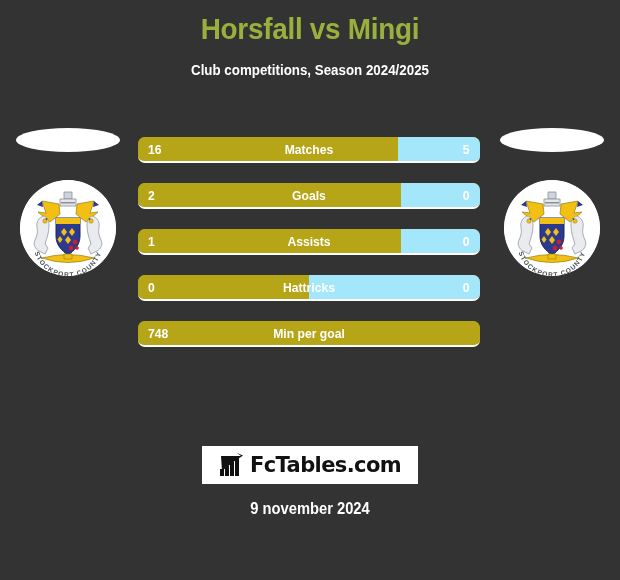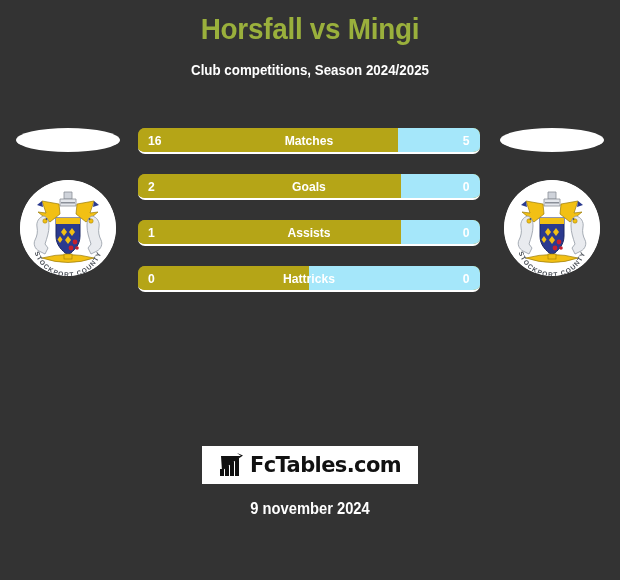--- a/index.html
+++ b/index.html
@@ -56,20 +56,21 @@
   .stats{position:absolute;left:138px;top:128px;width:342px;}
   .row{
     position:relative;
     height:26px;
     margin-bottom:20px;
     border-radius:7px;
     overflow:hidden;
     background:#B5A517;
     border-bottom:2px solid #ffffff;
     box-sizing:border-box;
+    margin-top:9px;
   }
   .row .fill-home{
     position:absolute;left:0;top:0;bottom:0;
     background:#B5A517;
   }
   .row .fill-away{
     position:absolute;right:0;top:0;bottom:0;
     background:#A5E7FA;
   }
   .row .v-home,.row .v-away,.row .lbl{
@@ -237,20 +238,27 @@
     <div class="row">
       <div class="fill-home" style="width: 50%;"></div>
       <div class="fill-away" style="width: 50%;"></div>
       <span class="v-home">0</span>
       <span class="lbl">Hattricks</span>
       <span class="v-away">0</span>
     </div>
 
 
 
+    <div class="row">
+      <div class="fill-home" style="width: 100%;"></div>
+      <div class="fill-away" style="width: 0%;"></div>
+      <span class="v-home">748</span>
+      <span class="lbl">Min per goal</span>
+      <span class="v-away"></span>
+    </div>
 
   </div>
 
   <div class="logo-box">
     <div class="logo-inner">
       <svg class="logo-mark" width="26" height="24" viewBox="0 0 26 24" xmlns="http://www.w3.org/2000/svg">
         <path d="M2 3 L22 3 L18 0 L24 2.5 L19 6 L20.5 4.2 L3 18 Z" fill="#111111"></path>
         <rect x="1" y="16" width="4" height="7" fill="#111111"></rect>
         <rect x="6" y="13" width="4" height="10" fill="#111111"></rect>
         <rect x="11" y="9" width="4" height="14" fill="#111111"></rect>

